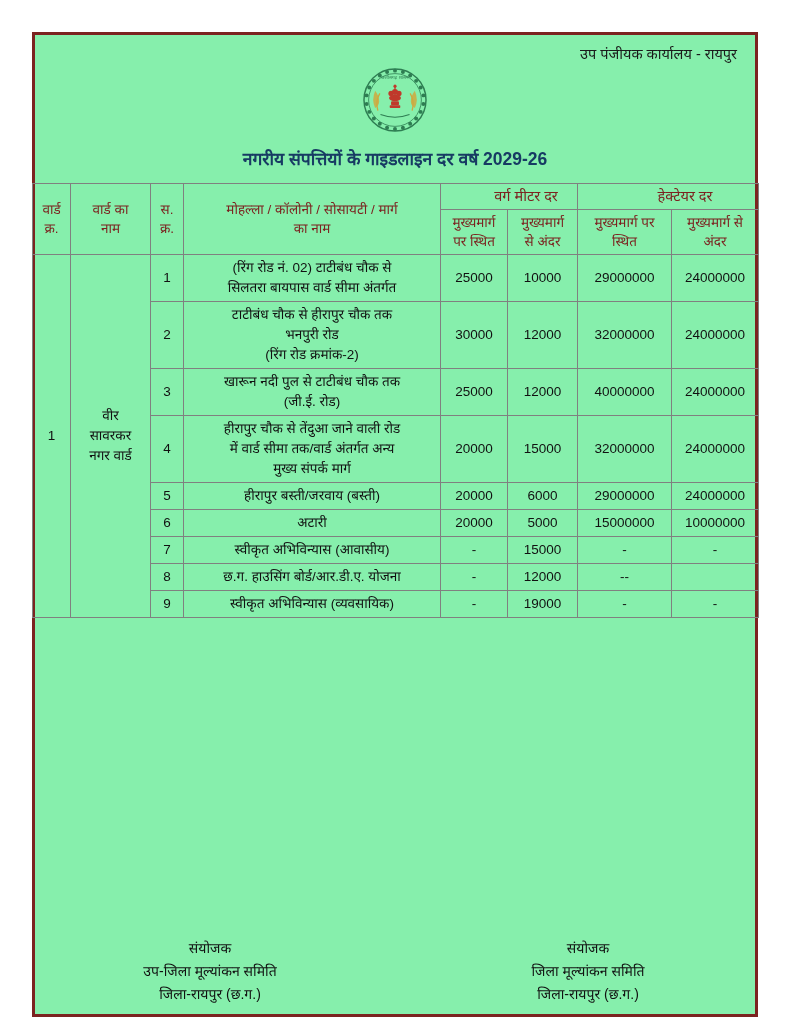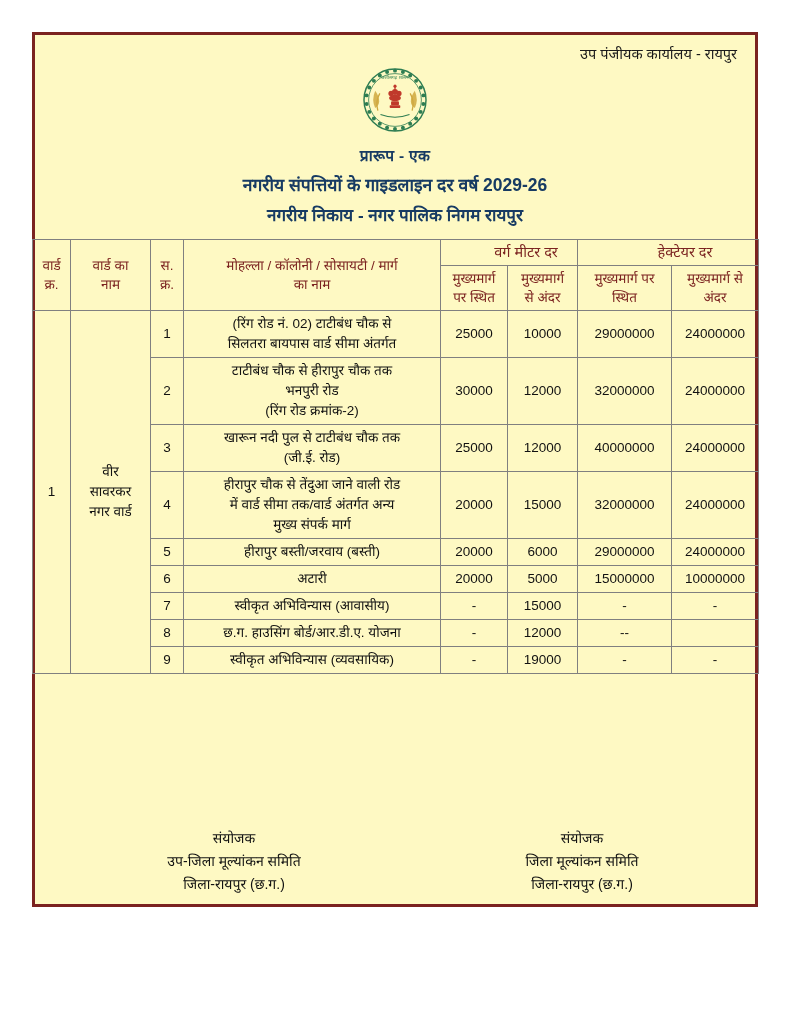--- a/index.html
+++ b/index.html
@@ -11,23 +11,23 @@
     width: 791px; height: 1024px;
     font-family: "Liberation Sans", "DejaVu Sans", sans-serif;
     position: relative;
     overflow: hidden;
   }
 
   
   #page-frame {
     position: absolute;
     left: 32px; top: 32px;
-    width: 726px; height: 875px;
+    width: 726px; height: 985px;
     border: 3px solid #7b2320;
-    background: #fef9c3;
+    background: #86efac;
   }
   #page-inner {
     position: absolute;
     left: 0; top: 0; right: 0; bottom: 0;
     padding: 0;
   }
 
   
   .doc-header {
     text-align: right;
@@ -107,22 +107,21 @@
   col.c-sqm1     { width: 67px; }
   col.c-sqm2     { width: 70px; }
   col.c-hec1     { width: 94px; }
   col.c-hec2     { width: 87px; }
 
   
   .footer {
     position: absolute;
     left: 0; right: 0;
     bottom: 8px;
-    padding: 0 8px 0 10px;
-    margin-left: 24px;
+    padding: 0 2px 0 10px;
   }
   .footer-cols {
     display: flex;
     justify-content: space-between;
     align-items: flex-start;
   }
   .fcol { text-align: center; font-size: 14px; color: #111; line-height: 23px; }
   .fcol.left  { width: 330px; }
   .fcol.right { width: 330px; }
   .page-num {
@@ -187,23 +186,21 @@
             <rect x="49" y="30" width="2" height="7"></rect>
             <circle cx="50" cy="29" r="2.4"></circle>
           </g>
           <text x="50" y="18" font-size="7" fill="#2e7d52" text-anchor="middle" font-family="DejaVu Sans, sans-serif">छत्तीसगढ़ शासन</text>
           <path d="M28 72 Q50 80 72 72" stroke="#2e7d52" stroke-width="1.6" fill="none"></path>
         </svg>
       </span>
     </div>
 
     <div class="titles">
-      <div class="t1">प्रारूप - एक</div>
       <div class="t3">नगरीय संपत्तियों के गाइडलाइन दर वर्ष 2029-26</div>
-      <div class="t4">नगरीय निकाय - नगर पालिक निगम रायपुर</div>
     </div>
 
     <div class="table-wrap">
       <table class="rate-table">
         <colgroup>
           <col class="c-wardno">
             <col class="c-wardname">
             <col class="c-sn">
             <col class="c-place">
           <col class="c-sqm1">

